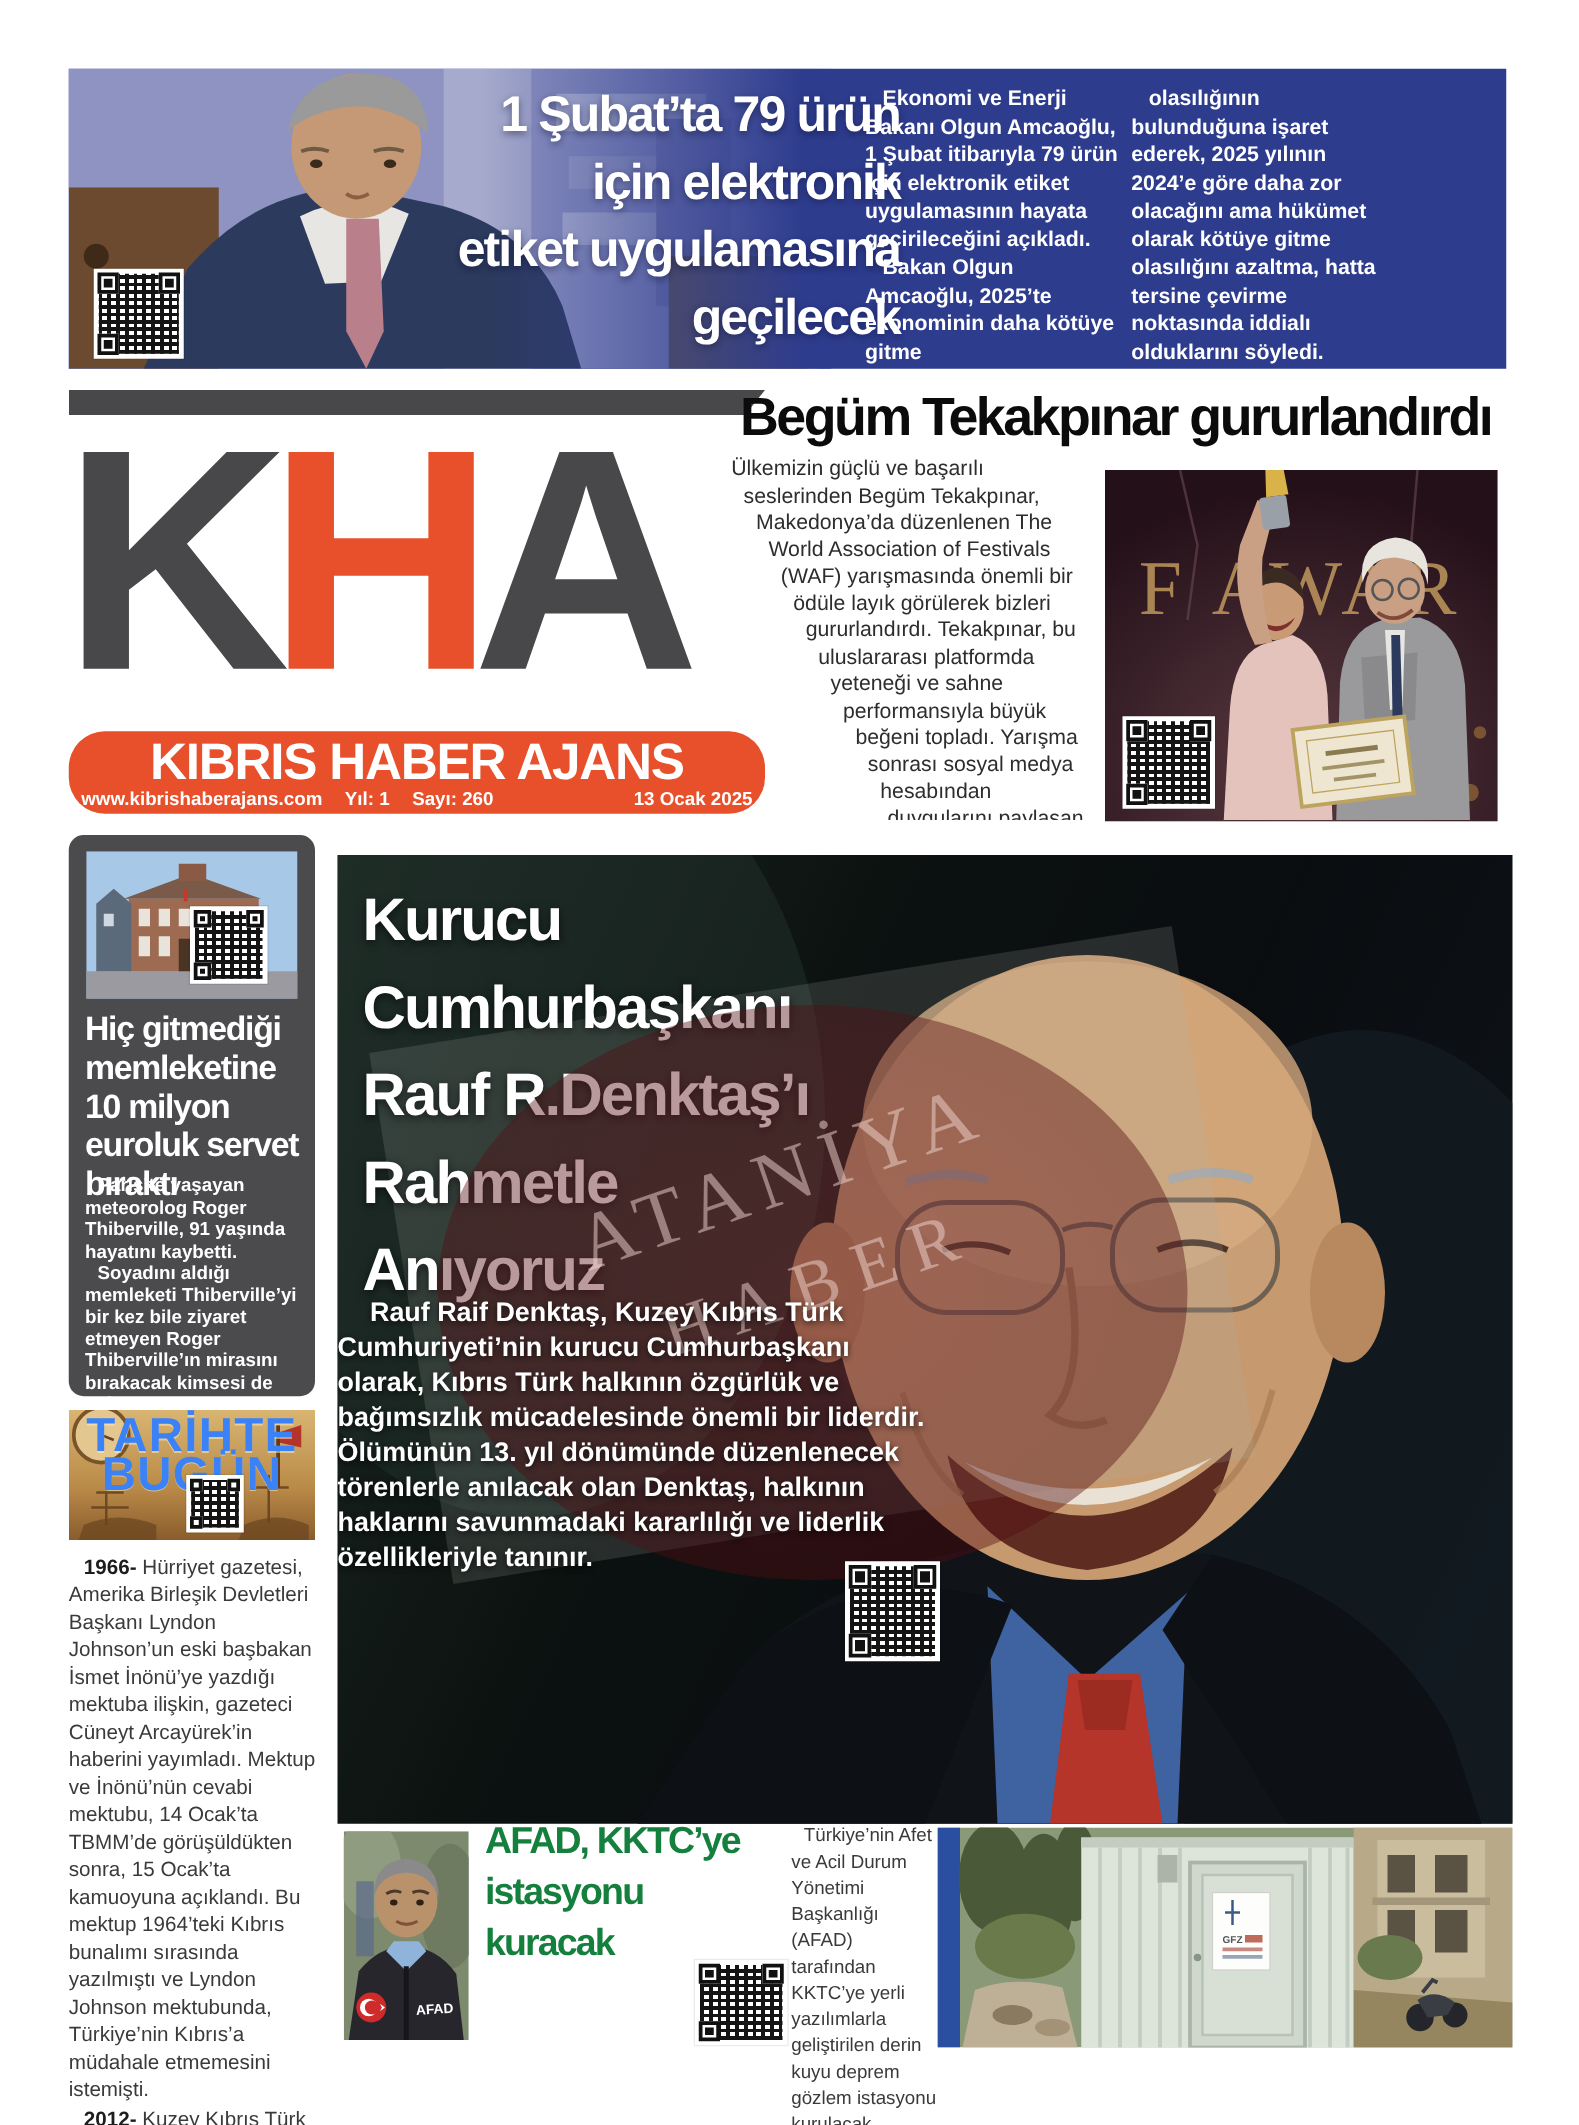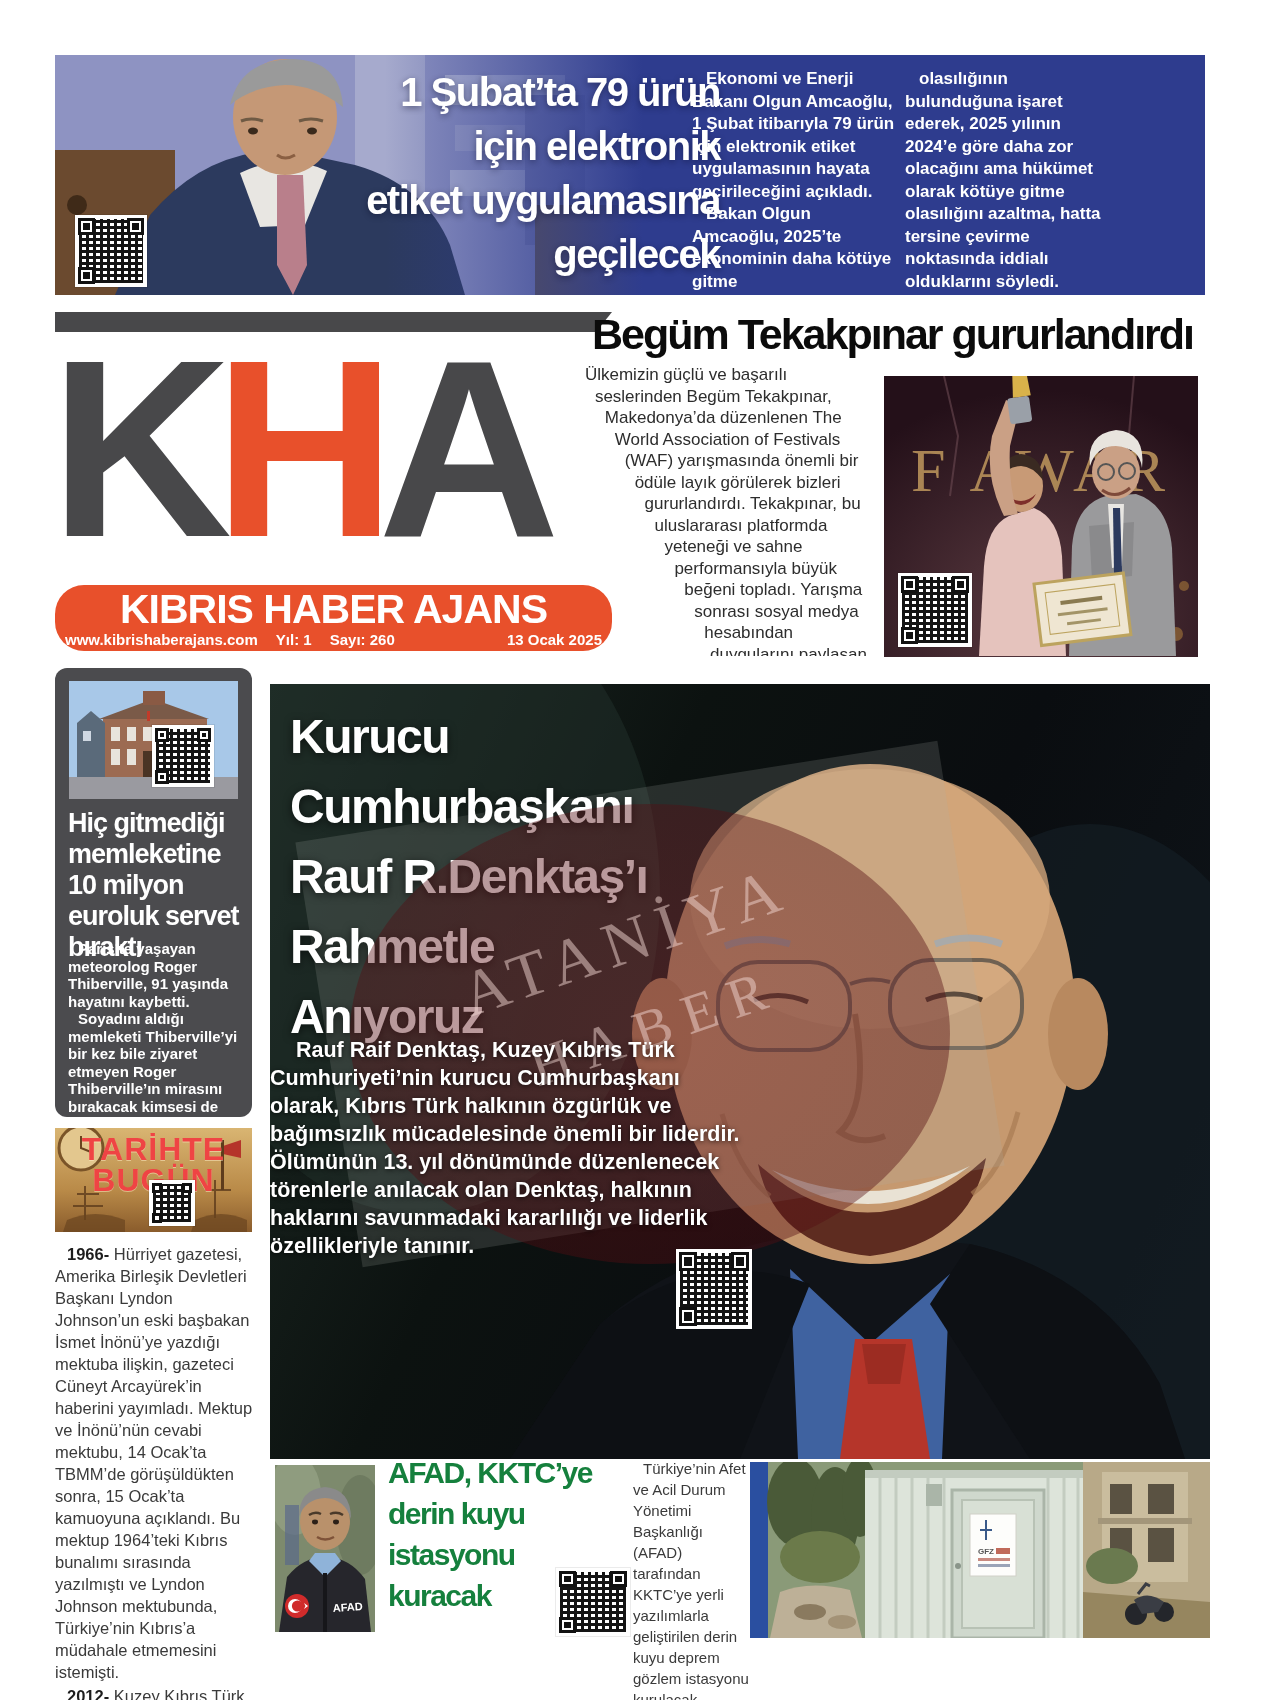--- a/index.html
+++ b/index.html
@@ -48,22 +48,22 @@
 
   
   .estate{left:55px;top:668px;width:197px;height:449px;background:#4b4b4e;border-radius:12px;}
   .estate-photo{left:14px;top:13px;width:169px;height:118px;}
   .estate-headline{left:13px;top:140px;width:174px;color:#fff;font-weight:900;font-size:27px;line-height:31px;letter-spacing:-1px;}
   .estate-body{left:13px;top:272px;width:172px;color:#fff;font-weight:700;font-size:15px;line-height:17.5px;}
   .estate-body p{margin:0;text-indent:10px;}
 
   
   .tarihte{left:55px;top:1128px;width:197px;height:104px;overflow:hidden;}
-  .tarihte-title{position:absolute;left:0;top:6px;width:100%;text-align:center;color:#ef4444;
-    font-weight:900;font-size:32px;line-height:31px;letter-spacing:1px;text-shadow:0 1px 0 rgba(255,240,200,.5);}
+  .tarihte-title{position:absolute;left:0;top:6px;width:100%;text-align:center;color:#3b82f6;
+    font-weight:900;font-size:38px;line-height:31px;letter-spacing:1px;text-shadow:0 1px 0 rgba(255,240,200,.5);}
 
   
   .history{left:55px;top:1243px;width:202px;color:#3a3a3a;font-size:16.5px;line-height:22px;}
   .history p{margin:0 0 2px 0;text-indent:12px;}
   .history b{color:#1d1d1d;}
 
   
   .main-art{left:270px;top:668px;width:940px;height:775px;overflow:hidden;
     background:linear-gradient(115deg,#1d2a24 0%,#0c1210 34%,#0a0d10 60%,#10161c 100%);margin-top:16px;}
   .main-headline{left:20px;top:18px;width:620px;color:#fff;font-weight:900;font-size:48px;line-height:70px;
@@ -362,21 +362,20 @@
       <path d="M42 72 Q50 77 59 72" stroke="#7e5238" stroke-width="2.4" fill="none"></path>
       <circle cx="22" cy="141" r="12" fill="#d02b2b"></circle>
       <circle cx="20" cy="141" r="7" fill="#fff"></circle>
       <circle cx="22.5" cy="141" r="5.6" fill="#d02b2b"></circle>
       <path d="M29 138 L33 141 L29 144 L30.5 141 Z" fill="#fff"></path>
       <text x="73" y="146" text-anchor="middle" font-size="11" font-weight="bold" fill="#fff" font-family="Liberation Sans,sans-serif" transform="rotate(-4 73 146)">AFAD</text>
     </svg>
   </div>
   <div class="abs afad-headline">
     <div>AFAD, KKTC’ye</div>
-    <div>derin kuyu</div>
     <div>istasyonu</div>
     <div>kuracak</div>
   </div>
   <div class="abs qr" style="left:556px;top:1568px;width:74px;height:68px;">
     <div class="qm">
         <i class="f tl"></i>
         <i class="f tr"></i>
         <i class="f bl"></i>
       </div>
   </div>

